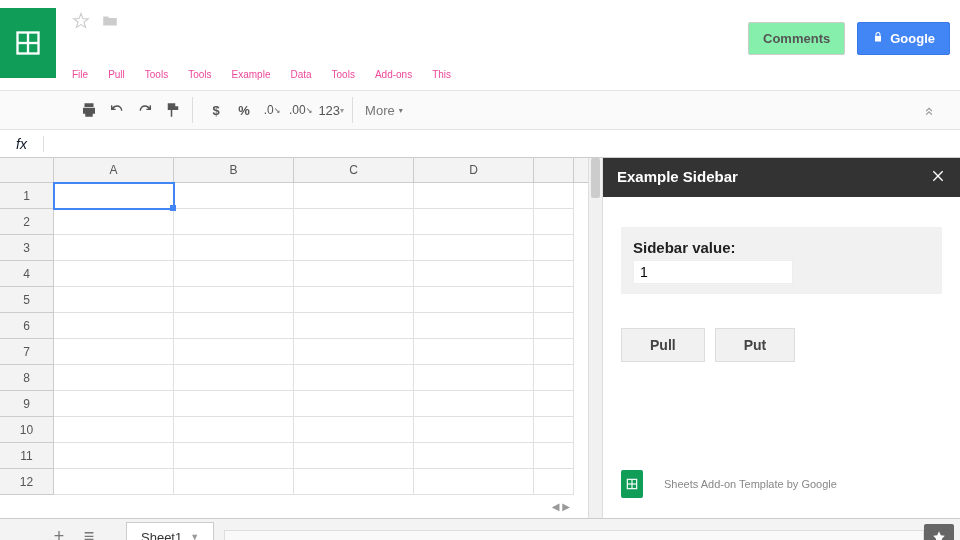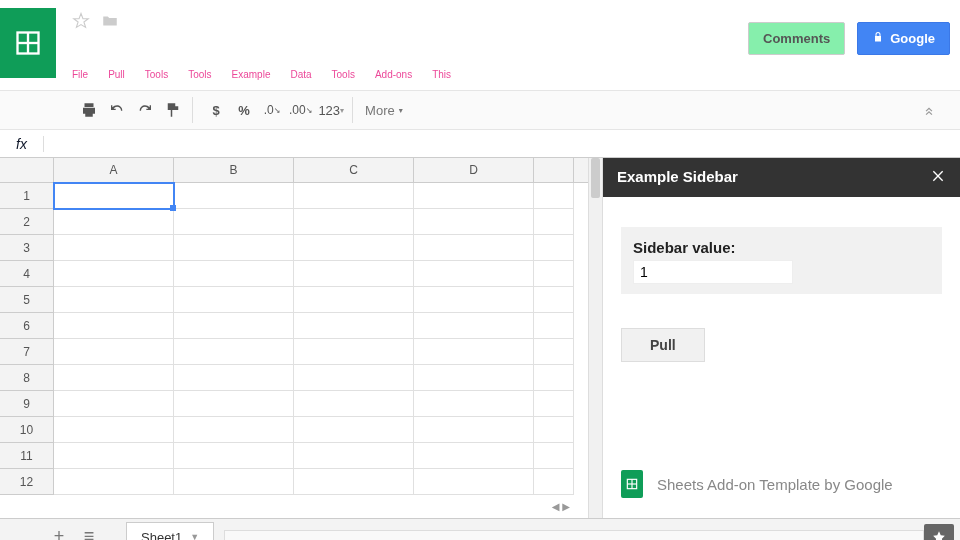--- a/index.html
+++ b/index.html
@@ -48,21 +48,21 @@
 
 .sidebar { width: 358px; border-left: 1px solid #ddd; display: flex; flex-direction: column; position: relative; }
 .sb-header { background: #333; color: #fff; padding: 10px 14px; display: flex; align-items: flex-start; justify-content: space-between; font-size: 15px; font-weight: bold; }
 .sb-close { color: #fff; cursor: pointer; }
 .sb-body { padding: 16px 18px; font-size: 15px; line-height: 1.5; color: #222; }
 .sb-box { background: #f1f1f1; padding: 10px 12px; margin-top: 14px; }
 .sb-box-label { font-weight: bold; font-size: 15px; }
 .sb-input { width: 160px; background: #fff; border: 1px solid #eee; padding: 3px 6px; font-size: 14px; }
 .sb-actions { display: flex; gap: 10px; padding: 18px; }
 .sb-btn { padding: 8px 28px; background: #f1f1f1; border: 1px solid #ddd; font-size: 14px; font-weight: bold; color: #444; cursor: pointer; }
-.sb-footer { position: absolute; bottom: 20px; left: 0; right: 0; display: flex; align-items: center; gap: 14px; padding: 0 18px; color: #888; font-size: 15px; }
+.sb-footer { position: absolute; bottom: 20px; left: 0; right: 0; display: flex; align-items: center; gap: 21px; padding: 0 18px; color: #888; font-size: 11px; }
 .sb-footer-icon { width: 22px; height: 28px; background: #0f9d58; border-radius: 2px; display: flex; align-items: center; justify-content: center; }
 
 .footer { display: flex; align-items: center; border-top: 1px solid #ccc; height: 36px; background: #f3f3f3; padding-left: 44px; }
 .ft-btn { width: 30px; height: 30px; display: flex; align-items: center; justify-content: center; color: #777; cursor: pointer; font-size: 18px; }
 .sheet-tab { background: #fff; border: 1px solid #ccc; border-bottom: none; padding: 7px 14px; margin-left: 22px; display: flex; align-items: center; gap: 8px; font-size: 13px; color: #333; }
 .hscroll-area { flex: 1; margin-left: 10px; height: 14px; background: #f9f9f9; border: 1px solid #ddd; position: relative; }
 .explore-btn { width: 30px; height: 26px; background: #666; margin-right: 6px; display: flex; align-items: center; justify-content: center; color: #fff; border-radius: 2px 2px 0 0; }
 
 .hscroll-nav { display: flex; gap: 6px; margin-left: auto; margin-right: 8px; padding-bottom: 4px; font-size: 10px; color: #999; }
 </style>
@@ -296,20 +296,21 @@
           </svg></span>
     </div>
     <div class="sb-body">
       <div class="sb-box">
         <div class="sb-box-label">Sidebar value:</div>
         <input class="sb-input" value="1" style="">
       </div>
     </div>
     <div class="sb-actions">
       <button class="sb-btn">Pull</button>
+      <button class="sb-btn">Put</button>
     </div>
     <div class="sb-footer">
       <div class="sb-footer-icon">
           <svg width="14" height="14" viewBox="0 0 24 24">
             <rect x="4" y="4" width="16" height="16" fill="none" stroke="#fff" stroke-width="2"></rect>
             <line x1="4" y1="12" x2="20" y2="12" stroke="#fff" stroke-width="2"></line>
             <line x1="12" y1="4" x2="12" y2="20" stroke="#fff" stroke-width="2"></line>
           </svg>
         </div>
       <span>Sheets Add-on Template by Google</span>

